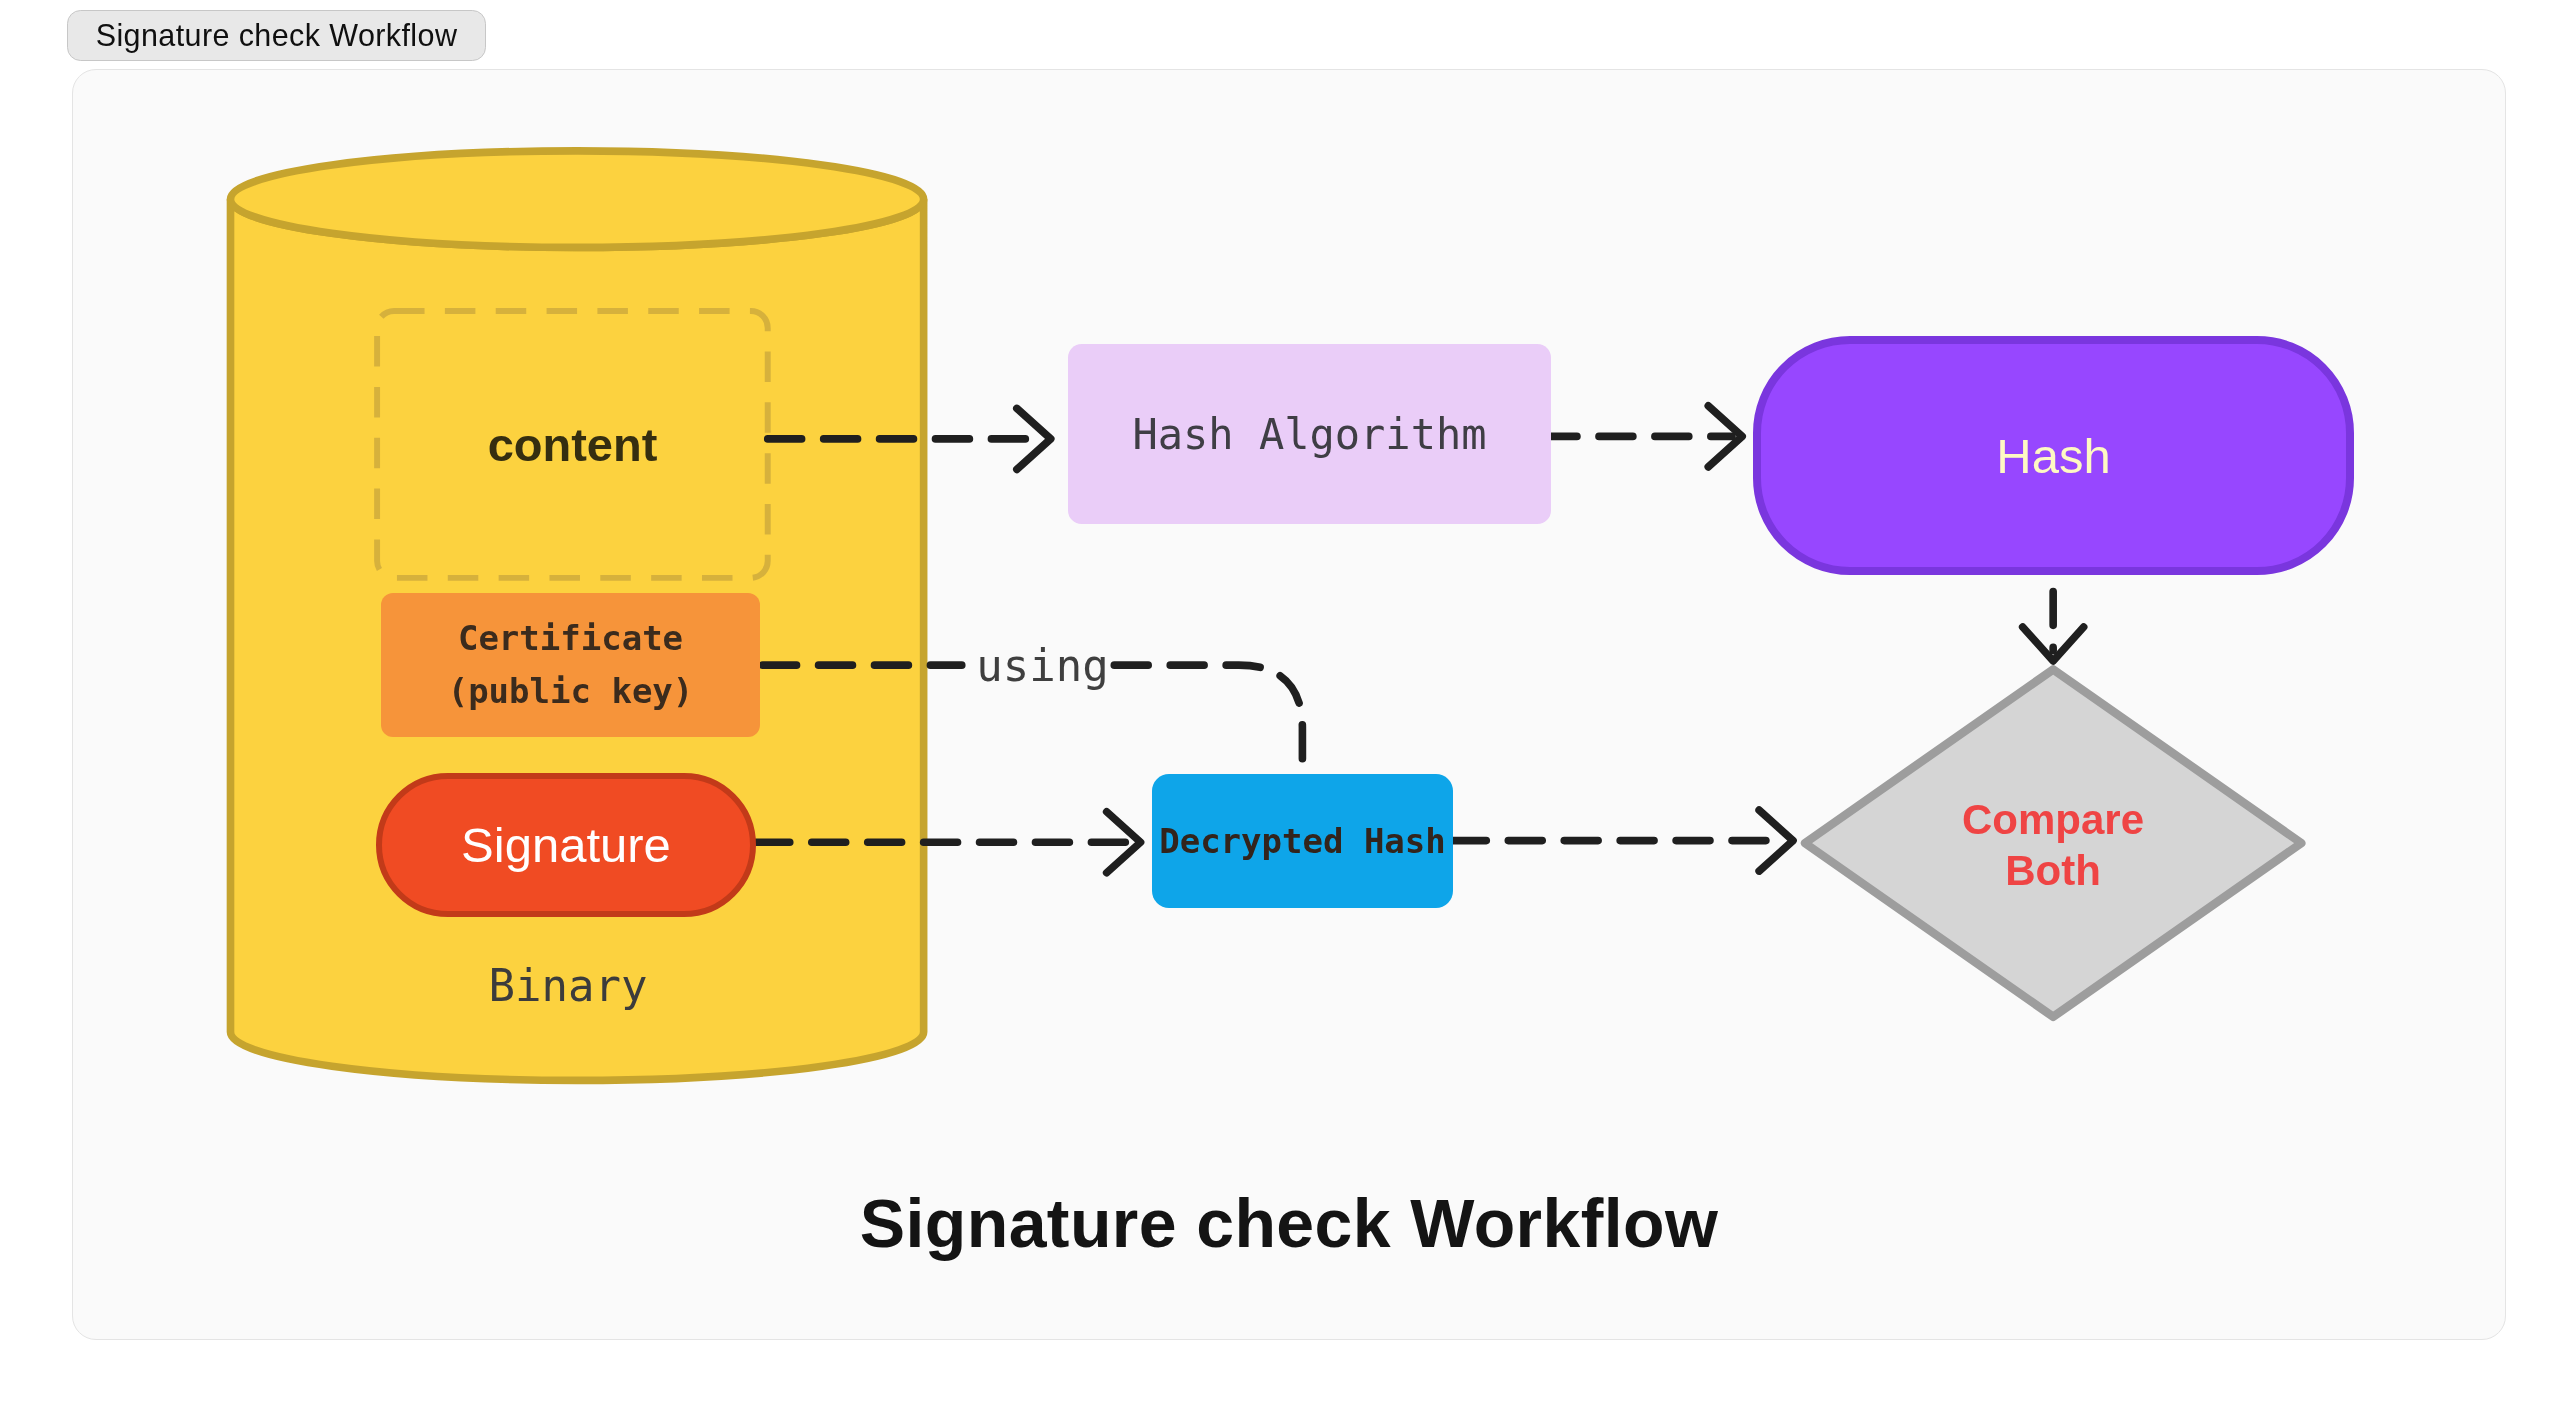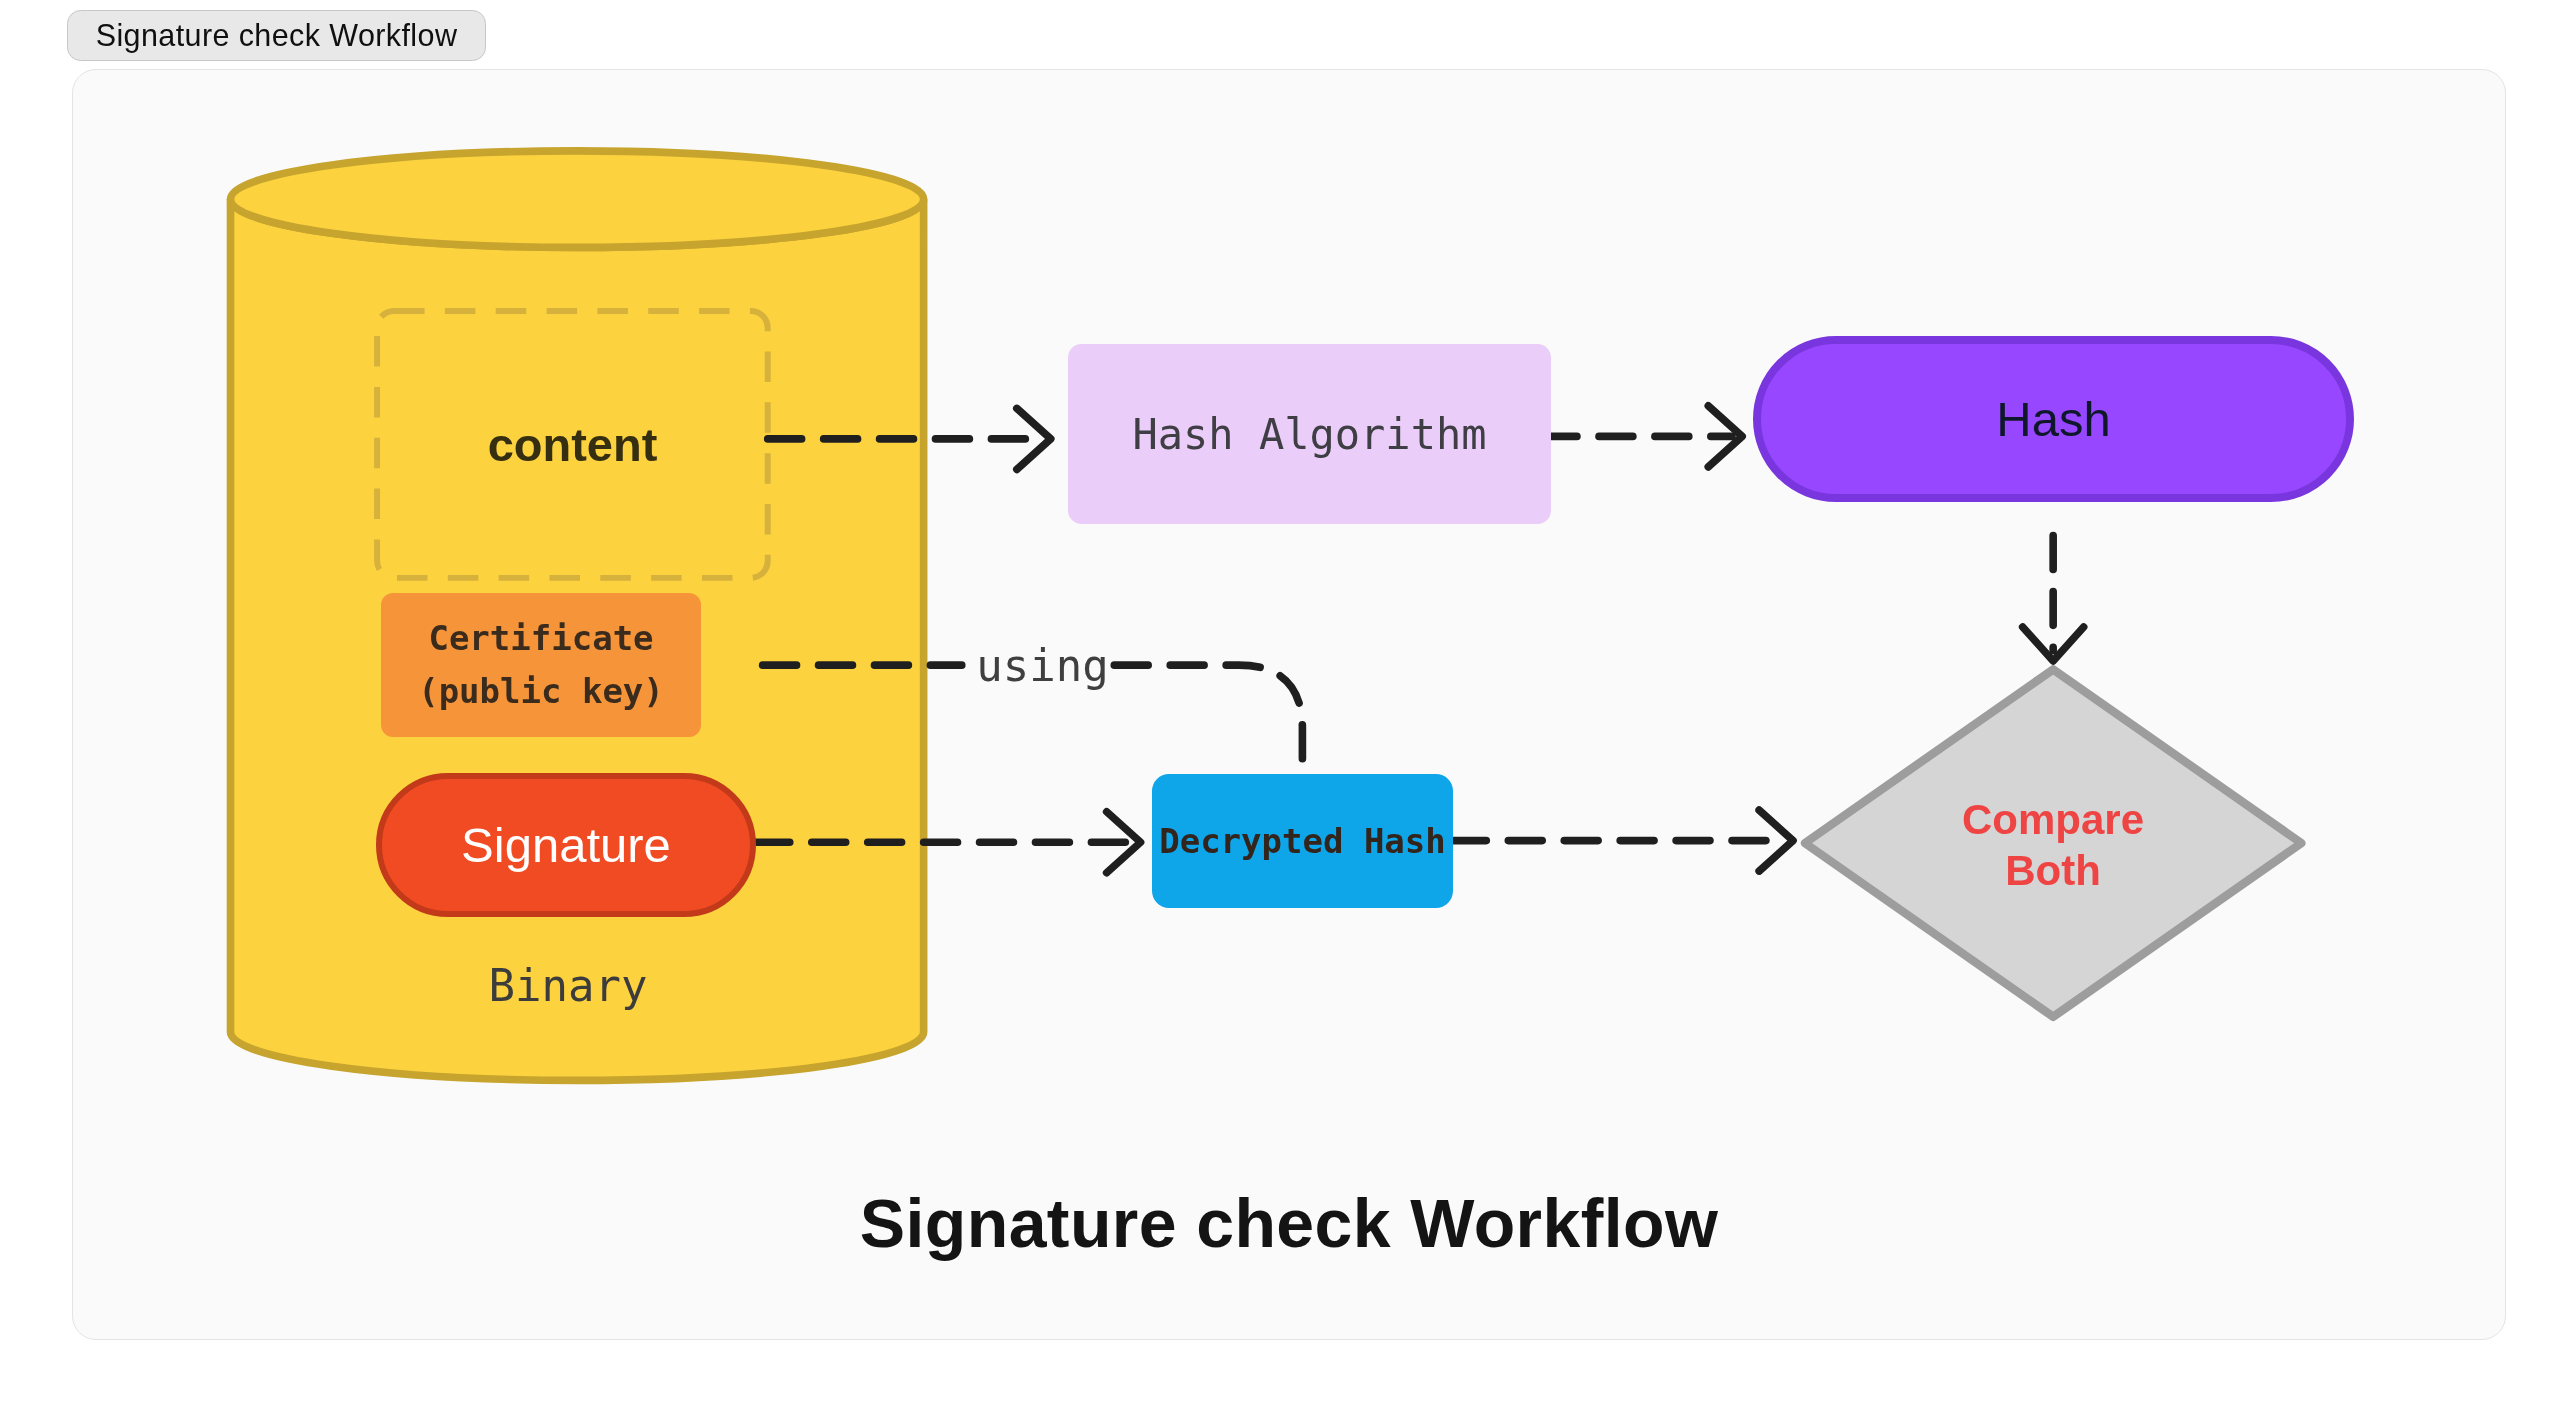--- a/index.html
+++ b/index.html
@@ -25,43 +25,43 @@
 
   svg.layer{left:0;top:0;width:2576px;height:1410px;pointer-events:none;}
 
   .node-text{display:flex;flex-direction:column;align-items:center;justify-content:center;text-align:center;}
 
   .exec-text{
     left:377px;top:311px;width:391px;height:267px;
     font-size:47px;font-weight:bold;color:#352e10;line-height:1.35;
   }
   .cert-box{
-    left:381px;top:593px;width:320px;height:144px;
+    left:381px;top:593px;width:379px;height:144px;
     background:#f6943a;border-radius:12px;
     font-family:"DejaVu Sans Mono", monospace;font-weight:bold;
     font-size:34px;color:#3b2b1d;line-height:1.55;
   }
   .sig-pill{
     left:376px;top:773px;width:380px;height:144px;
     background:#f04b23;border:6.8px solid #c23a19;border-radius:847px;
     font-size:49px;color:#ffffff;font-weight:400;text-align:right;
   }
   .binary-label{
     left:390px;top:956px;width:356px;height:59px;
     font-family:"DejaVu Sans Mono", monospace;font-size:44px;color:#3c3c3c;
   }
   .hashalg-box{
     left:1060px;top:344px;width:483px;height:180px;
     background:#eacdf8;border-radius:13.6px;
     font-family:"DejaVu Sans Mono", monospace;font-size:42px;color:#3f3e45;margin-left:8px;
   }
   .hash-pill{
-    left:1753px;top:336px;width:601px;height:166px;
+    left:1753px;top:336px;width:601px;height:239px;
     background:#9747ff;border:8.5px solid #7a36de;border-radius:97px;
-    font-size:49px;color:#0f172a;font-weight:500;
+    font-size:49px;color:#fef9c3;font-weight:500;
   }
   .using-label{
     left:966px;top:637px;width:153px;height:56px;
     font-family:"DejaVu Sans Mono", monospace;font-size:44px;color:#3f3f3f;
   }
   .decrypted-box{
     left:1152px;top:774px;width:301px;height:134px;
     background:#0ea5e9;border-radius:17px;
     font-family:"DejaVu Sans Mono", monospace;font-weight:bold;
     font-size:34px;color:#33241c;

